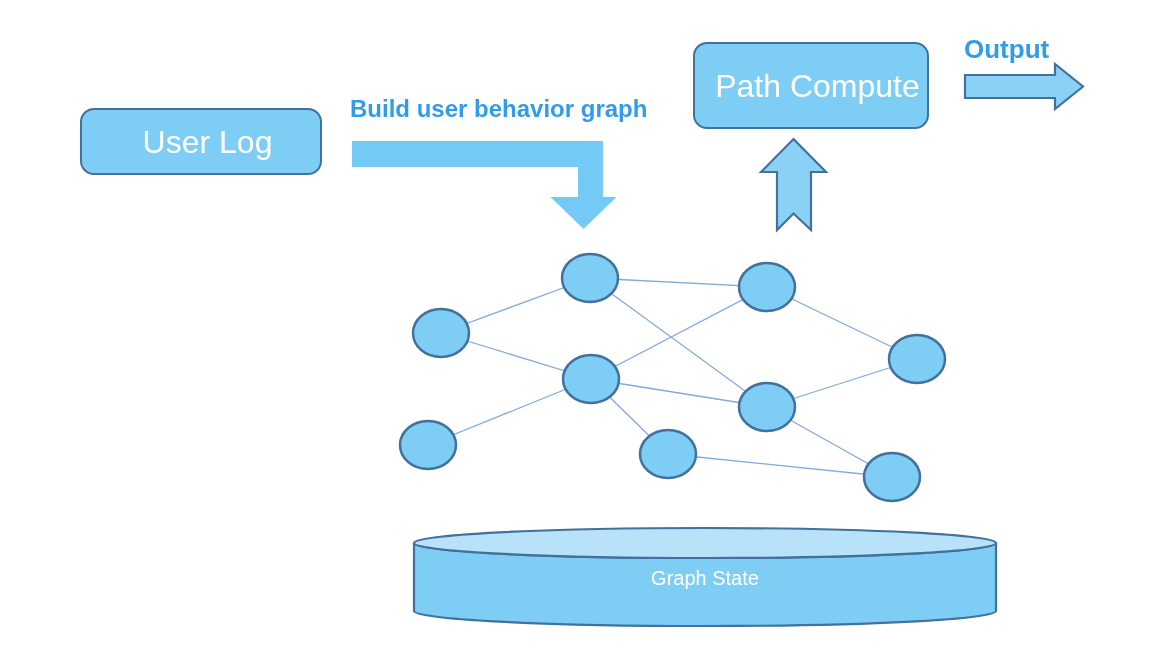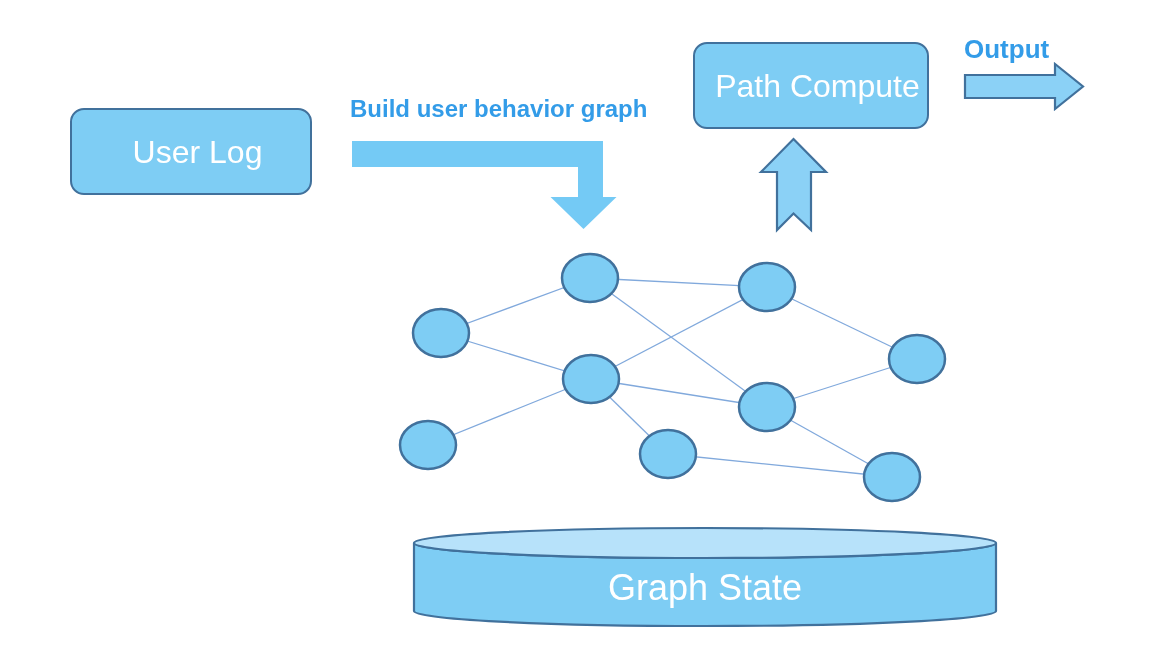--- a/index.html
+++ b/index.html
@@ -26,37 +26,37 @@
     align-items: center;
     justify-content: center;
     padding-left: 13px;
   }
   .box span {
     color: var(--shape-label-text);
     font-size: 32px;
     line-height: 1;
     white-space: nowrap;
   }
-  #user-log-box   { left: 70px;  top: 108px; width: 242px; height: 87px; text-align: center; }
+  #user-log-box   { left: 80px;  top: 108px; width: 242px; height: 67px; text-align: center; }
   #path-compute-box { left: 693px; top: 42px; width: 236px; height: 87px; }
   .flow-label {
     position: absolute;
     color: var(--flow-label-text);
     font-weight: bold;
     text-align: left;
     white-space: nowrap;
   }
   #build-graph-label { left: 350px; top: 95px;  width: 330px; font-size: 24px; }
   #output-label      { left: 964px; top: 34px;  width: 130px; font-size: 26px; }
   #graph-state-label {
     position: absolute;
     left: 414px; top: 567px; width: 582px;
     text-align: center;
     color: var(--shape-label-text);
-    font-size: 36px;
+    font-size: 20px;
     white-space: nowrap;
   }
 </style>
 </head>
 <body>
 
 <div id="stage">
 
   <svg id="shapes-svg" viewBox="0 0 1166 654" xmlns="http://www.w3.org/2000/svg">
 

